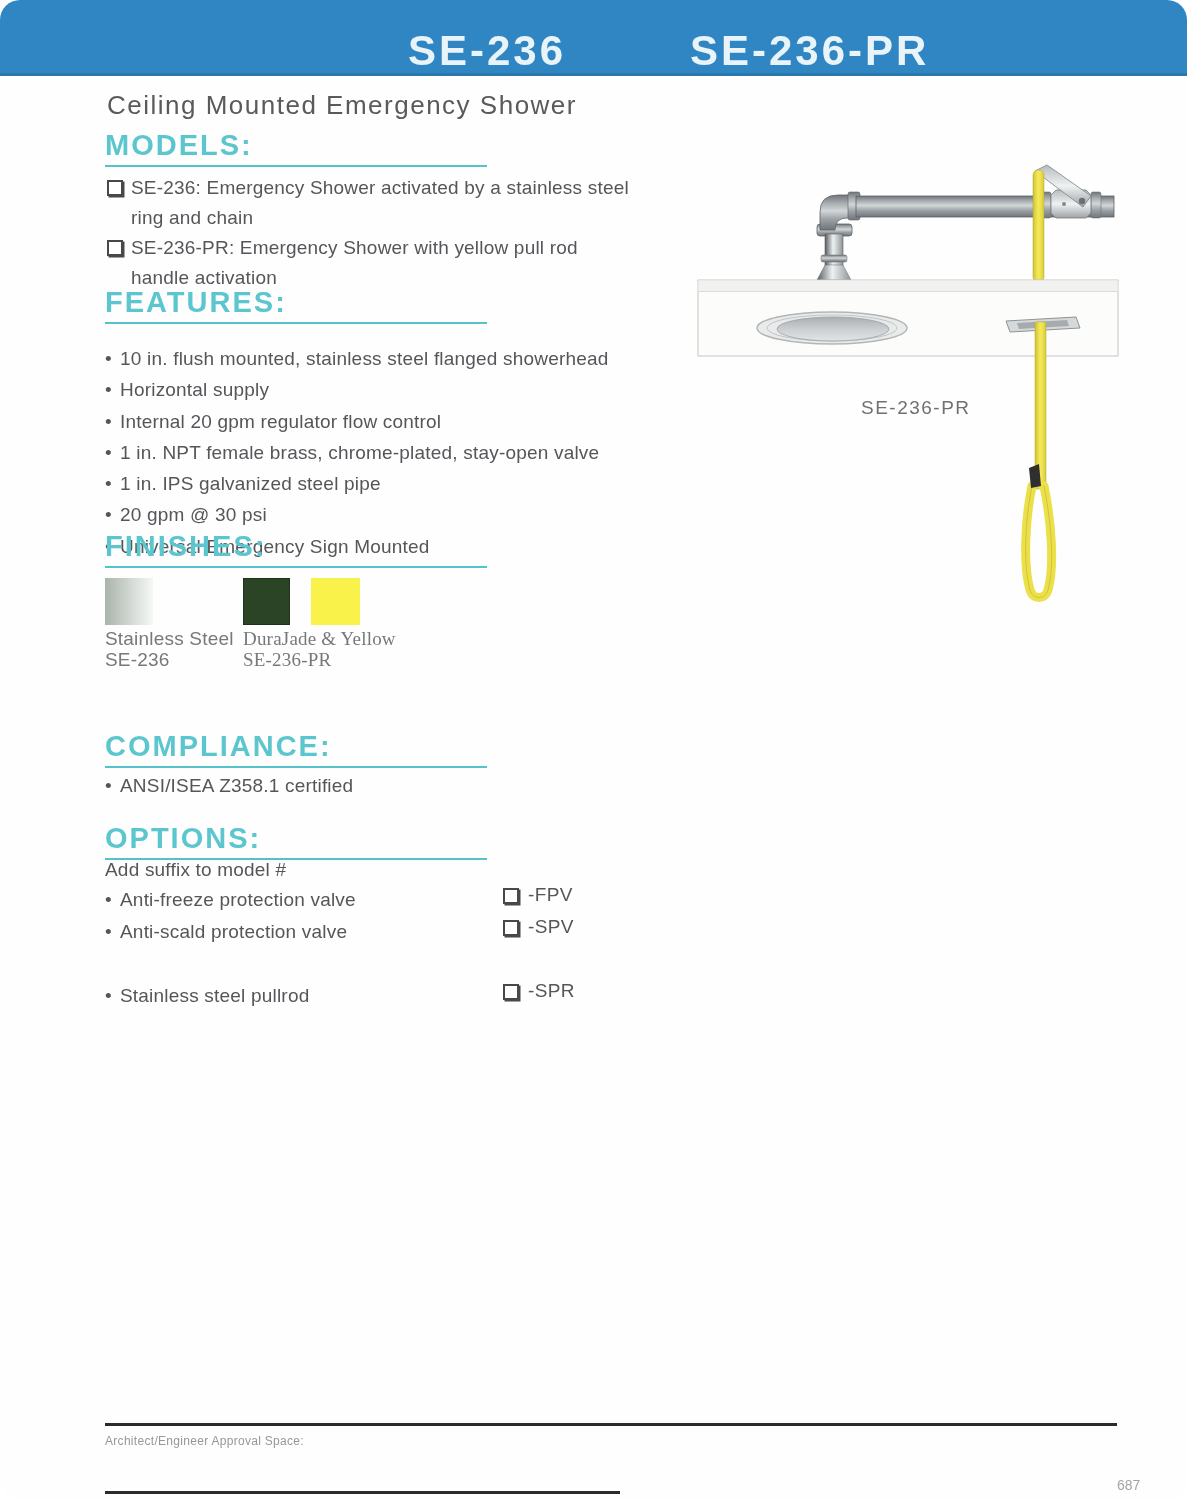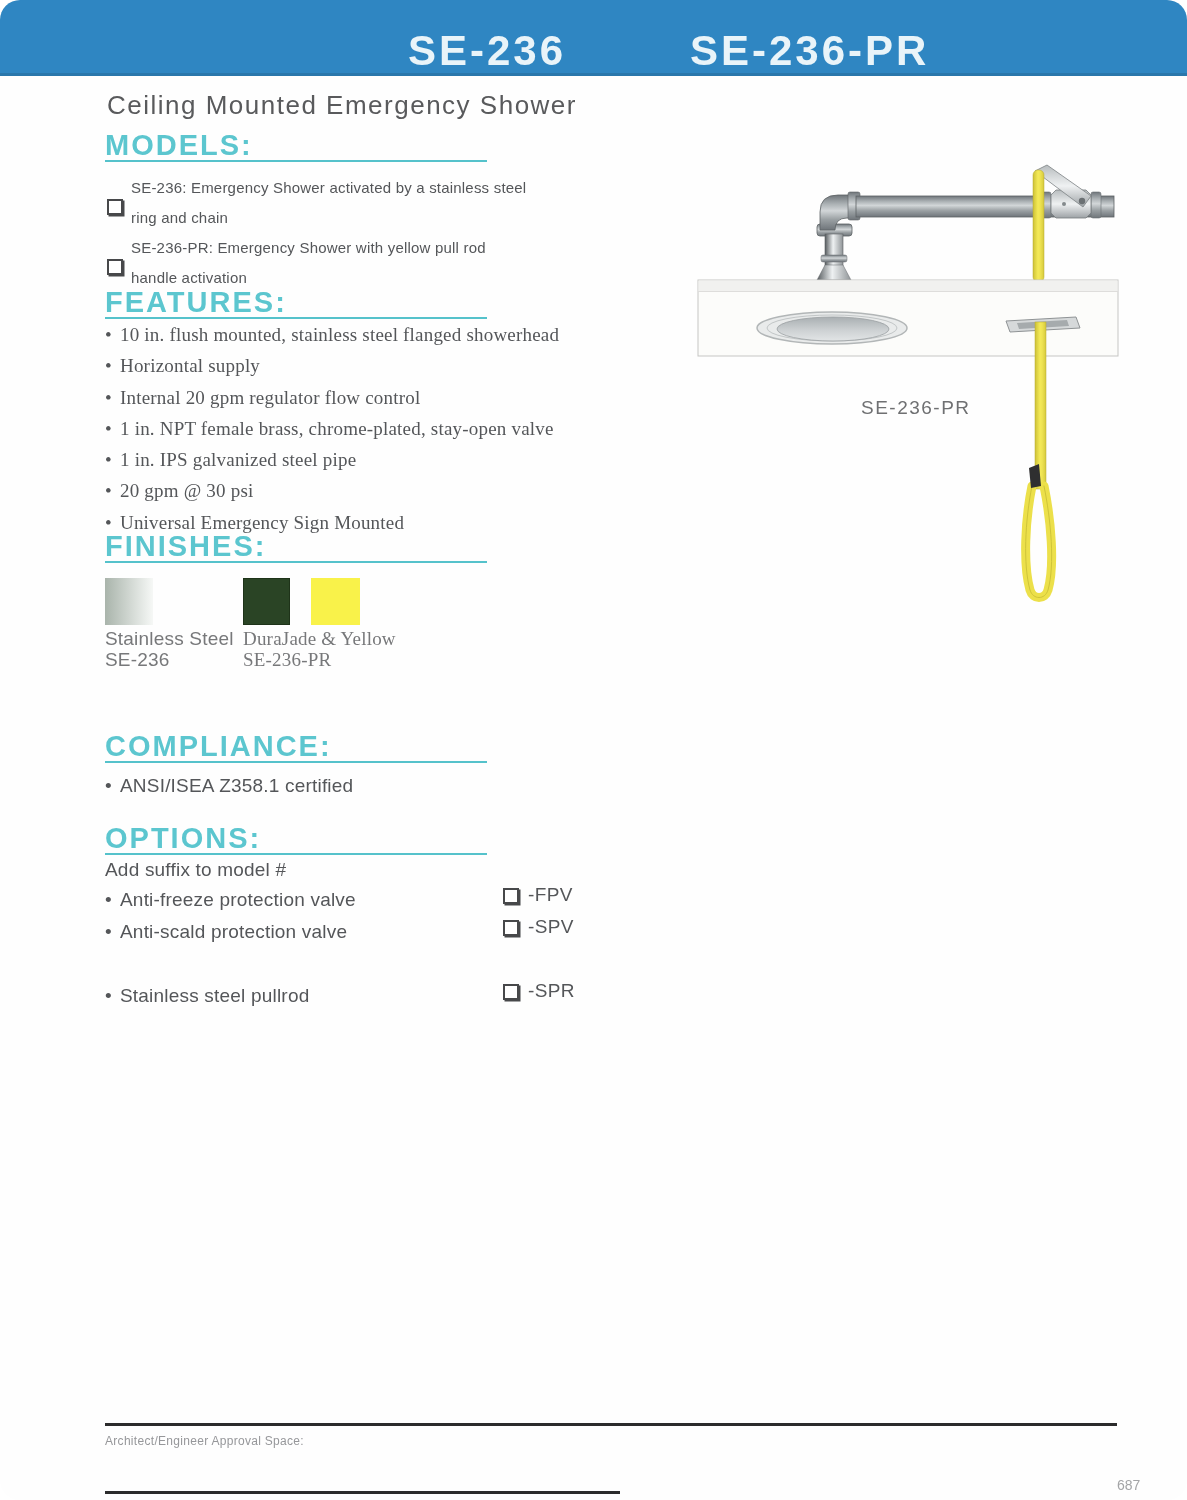--- a/index.html
+++ b/index.html
@@ -26,44 +26,44 @@
   .header-model.right{left:690px;}
   
   .page-title{
     position:absolute;left:107px;top:90px;
     font-size:26px;letter-spacing:1.5px;color:#595a5c;white-space:nowrap;
   }
   
   .sec-head{
     position:absolute;left:105px;width:382px;
     border-bottom:2px solid #55c2cb;
-    line-height:30px;
+    padding-bottom:5px;line-height:30px;
     font-size:29px;font-weight:bold;letter-spacing:2px;
     color:#5cc6cf;white-space:nowrap;
   }
   
   .body-txt{font-size:19px;letter-spacing:0.2px;color:#545659;}
   .bullet-line{position:relative;padding-left:15px;line-height:31.3px;white-space:nowrap;}
   .bullet-line::before{content:"\2022";position:absolute;left:0;top:0;color:#545659;}
   
   .cbx{
     display:inline-block;width:12px;height:12px;
     border:2px solid #47484a;background:#fff;
     box-shadow:1.5px 1.5px 0 0 #47484a;
     flex:none;
   }
   
   .model-item{
-    position:absolute;left:107px;display:flex;align-items:center;
-    font-size:15px;line-height:30px;letter-spacing:0.2px;color:#545659;
+    position:absolute;left:107px;display:flex;align-items:flex-start;
+    font-size:19px;line-height:30px;letter-spacing:0.2px;color:#545659;
   }
   .model-item .cbx{margin-top:7px;margin-right:8px;}
   .model-text{white-space:pre-line;}
   
-  .features-list{position:absolute;left:105px;top:319px;font-family:Liberation Serif, serif;}
+  .features-list{position:absolute;left:105px;top:343px;}
   
   .swatch{position:absolute;top:578px;height:47px;}
   .swatch.stainless{left:105px;width:48px;background:linear-gradient(to right,#a9b4ab,#f6f8f6);}
   .swatch.durajade{left:243px;width:47px;background:#2a4425;border:1px solid #1e3319;box-sizing:border-box;}
   .swatch.yellow{left:311px;width:49px;background:#f9f24a;}
   .swatch-label{
     position:absolute;top:628px;
     font-size:19px;line-height:21px;letter-spacing:0.2px;color:#77787a;
     white-space:pre-line;
   }

